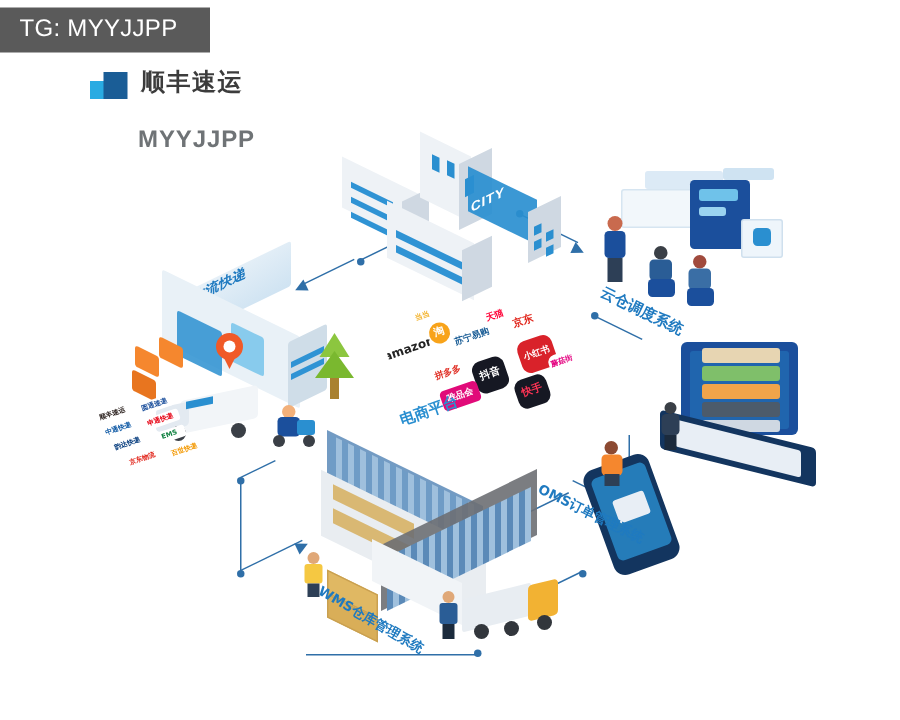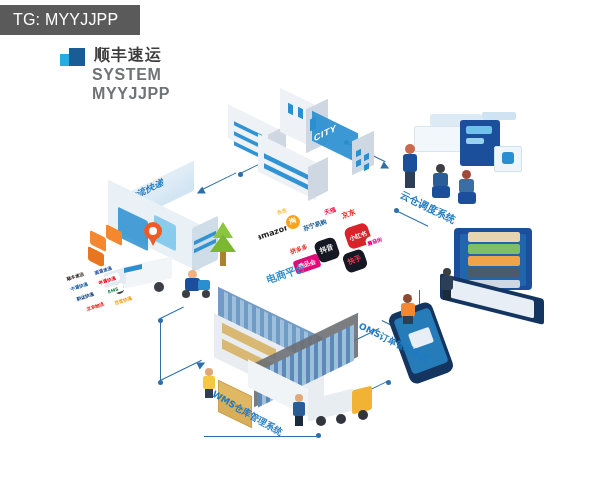--- a/index.html
+++ b/index.html
@@ -397,19 +397,18 @@
     </div>
   </div>
   <div class="node-label" style="left:216px; top:388px; font-size:9px; transform:rotate(30deg);">WMS仓库管理系统</div>
 
   <div id="brand">
     <div id="brand-mark">
       <div class="sq-a"></div>
       <div class="sq-b"></div>
     </div>
     <div id="brand-cn">顺丰速运</div>
-    <div id="brand-en1">SYSTEM</div>
     <div id="brand-en2">MYYJJPP</div>
   </div>
 
   <div class="wm" id="wm-top">TG: MYYJJPP</div>
 
 </div>
 
 </body></html>

